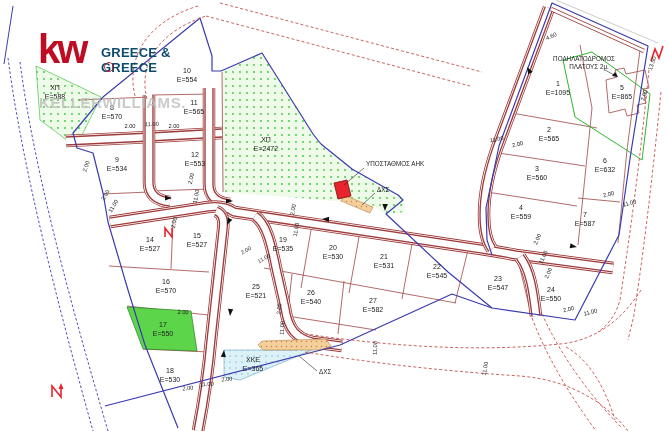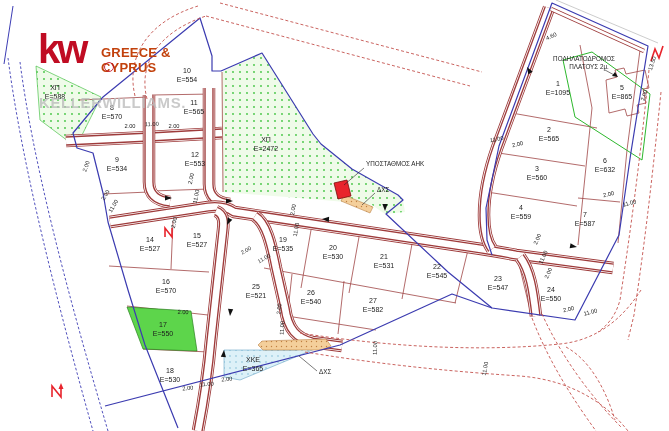--- a/index.html
+++ b/index.html
@@ -25,21 +25,21 @@
   .dashblue{stroke:var(--water);stroke-width:.9;fill:none;stroke-dasharray:2.6 2;}
   .leader{stroke:#222;stroke-width:.6;fill:none;}
   .greenln{stroke:#2db82d;stroke-width:1;fill:none;}
   .redsym{stroke:var(--sub);stroke-width:1.6;fill:none;stroke-linejoin:miter;}
   .arrow{fill:#111;}
   
   .logo{position:absolute;left:38px;top:34px;width:180px;pointer-events:none;}
   .kw-mark{position:absolute;left:0;top:0;font-size:40px;font-weight:bold;line-height:.78;
            letter-spacing:-3px;color:var(--logo-red);}
   .region{position:absolute;left:63px;top:12px;font-size:13px;font-weight:bold;
-          color:#c2410c;line-height:1.12;letter-spacing:.2px;}
+          color:#0c4a6e;line-height:1.12;letter-spacing:.2px;}
   .cy-mark{position:absolute;left:66px;top:28px;width:8px;height:8px;border-radius:50%;
            border:1.6px solid var(--logo-red);opacity:.85;}
   .brand{position:absolute;left:1px;top:44px;font-size:15px;font-weight:bold;
          letter-spacing:.6px;color:var(--brand-gray);opacity:.8;white-space:nowrap;margin-top:16px;}
 </style>
 </head>
 <body>
 
 <div class="stage">
 
@@ -308,19 +308,19 @@
         <text x="319" y="374" text-anchor="start" class="ann">ΔΧΣ</text>
         <text x="584" y="61" text-anchor="middle" class="ann">ΠΟΔΗΛΑΤΟΔΡΟΜΟΣ</text>
         <text x="589" y="69" text-anchor="middle" class="ann">ΠΛΑΤΟΥΣ 2μ.</text>
       </g>
 </svg>
 
 <div class="logo">
   <div class="kw-mark">kw</div>
   <div class="region">
     <div>GREECE &amp;</div>
-    <div>CYPRUS</div>
+    <div>GREECE</div>
   </div>
   <div class="cy-mark"></div>
   <div class="brand">KELLERWILLIAMS.</div>
 </div>
 
 </div>
 
 </body></html>

